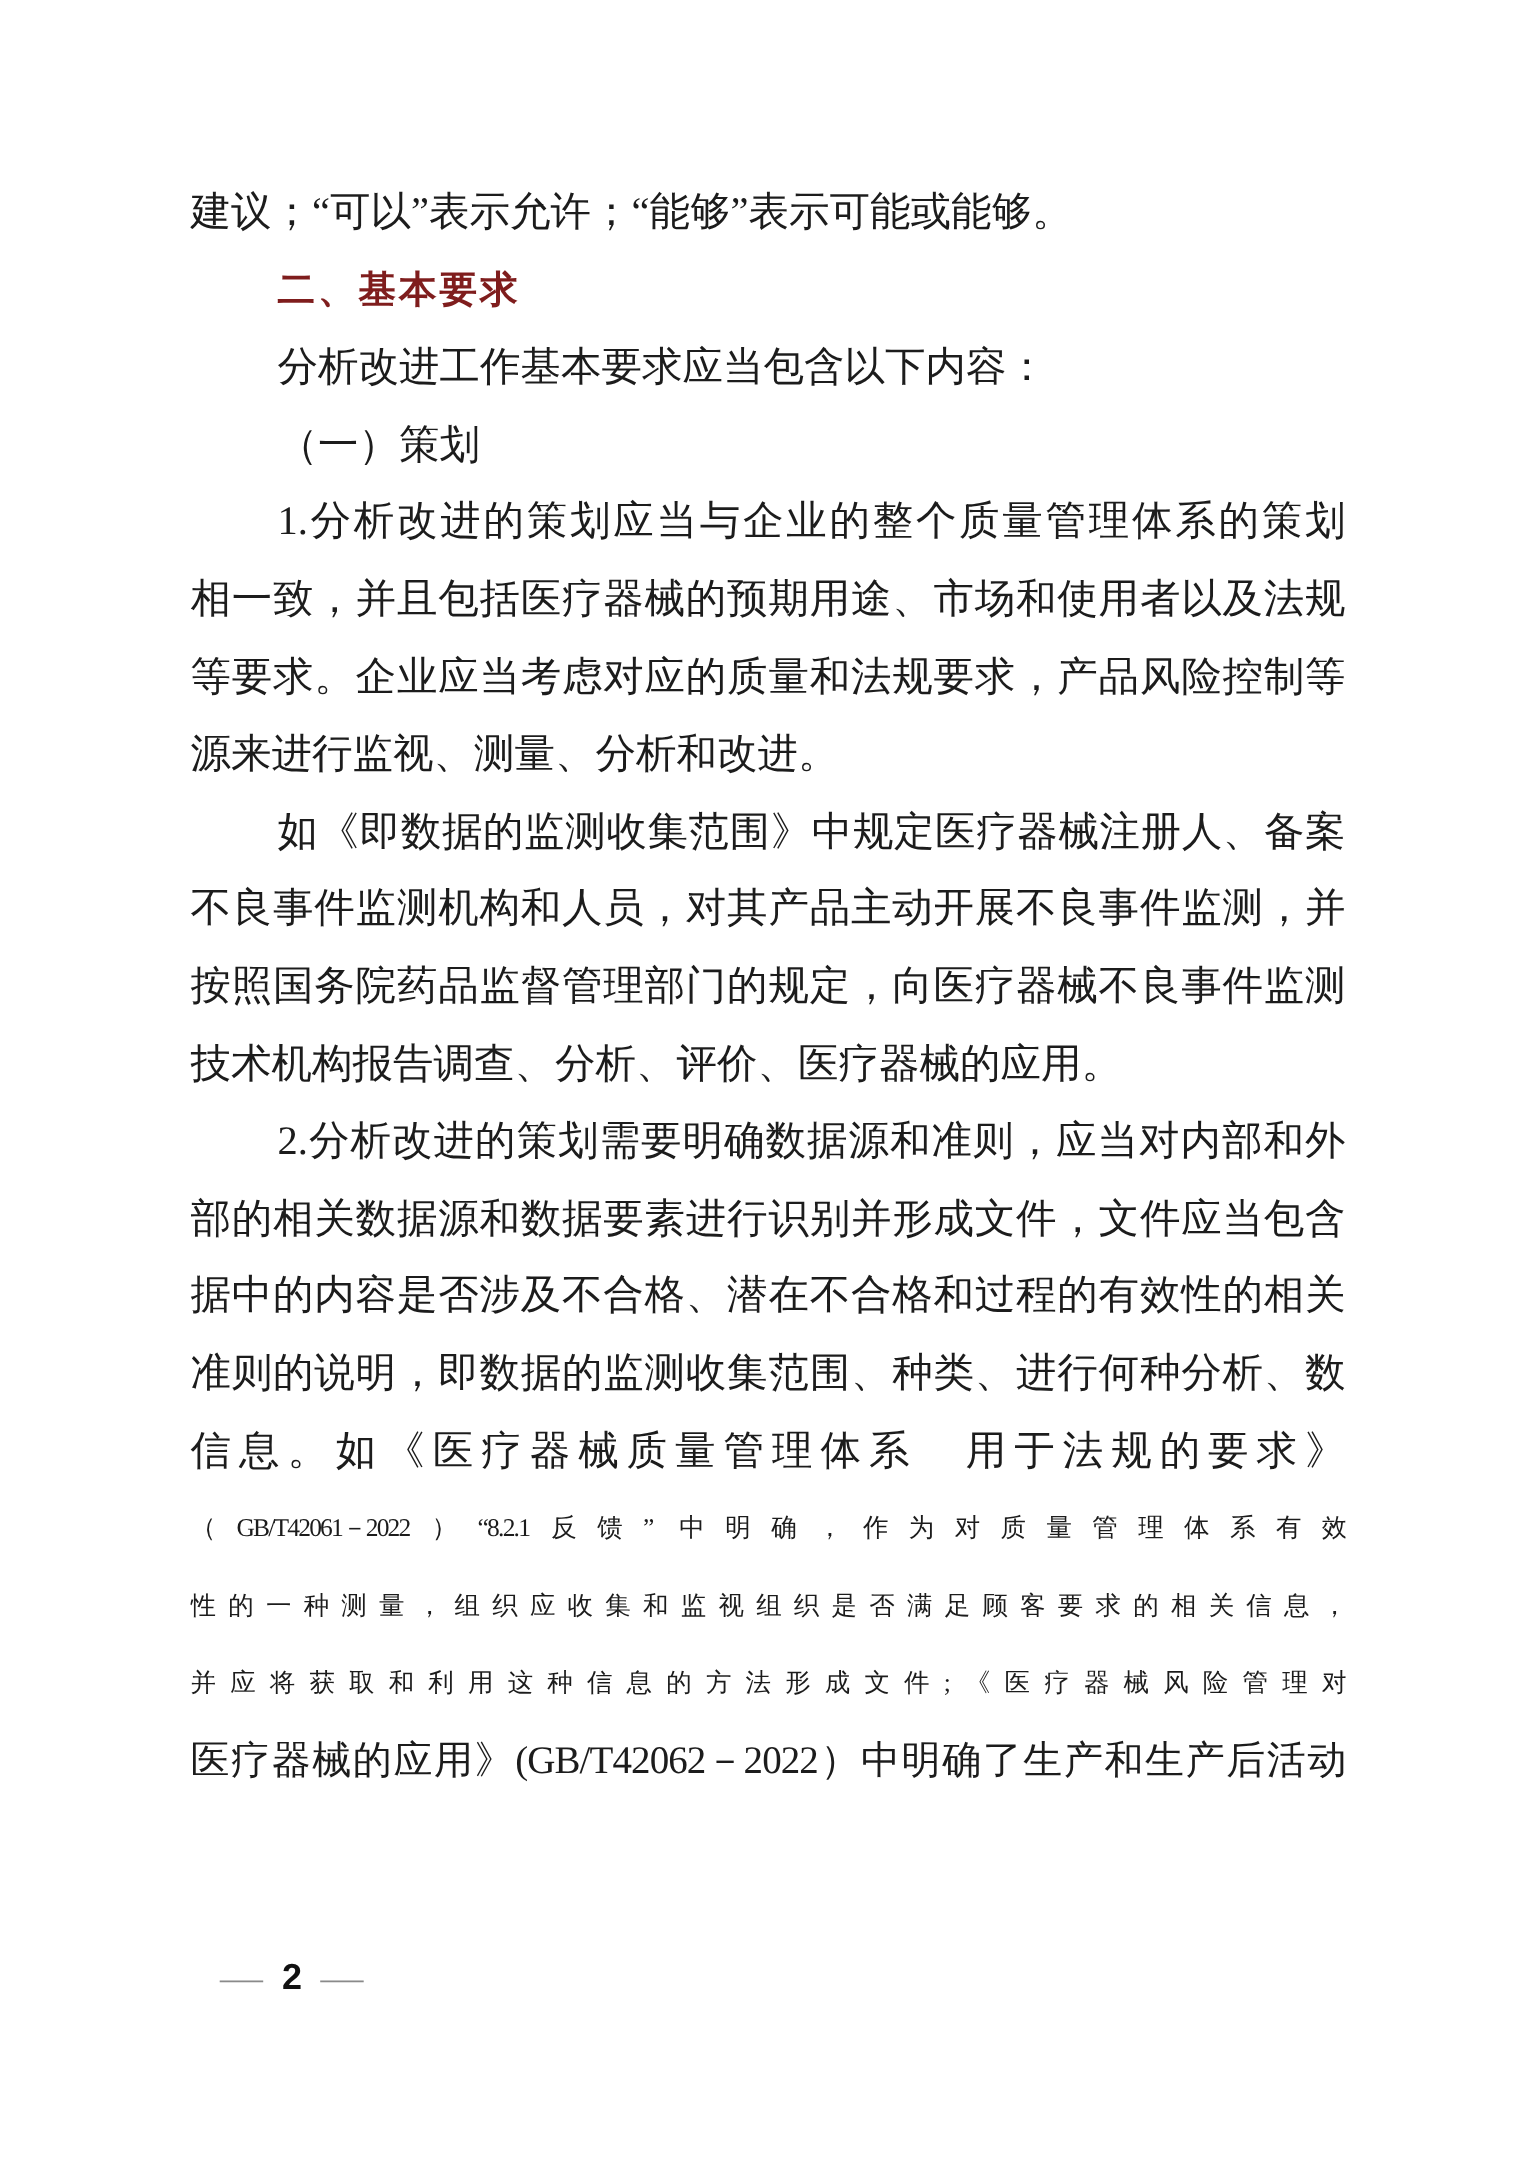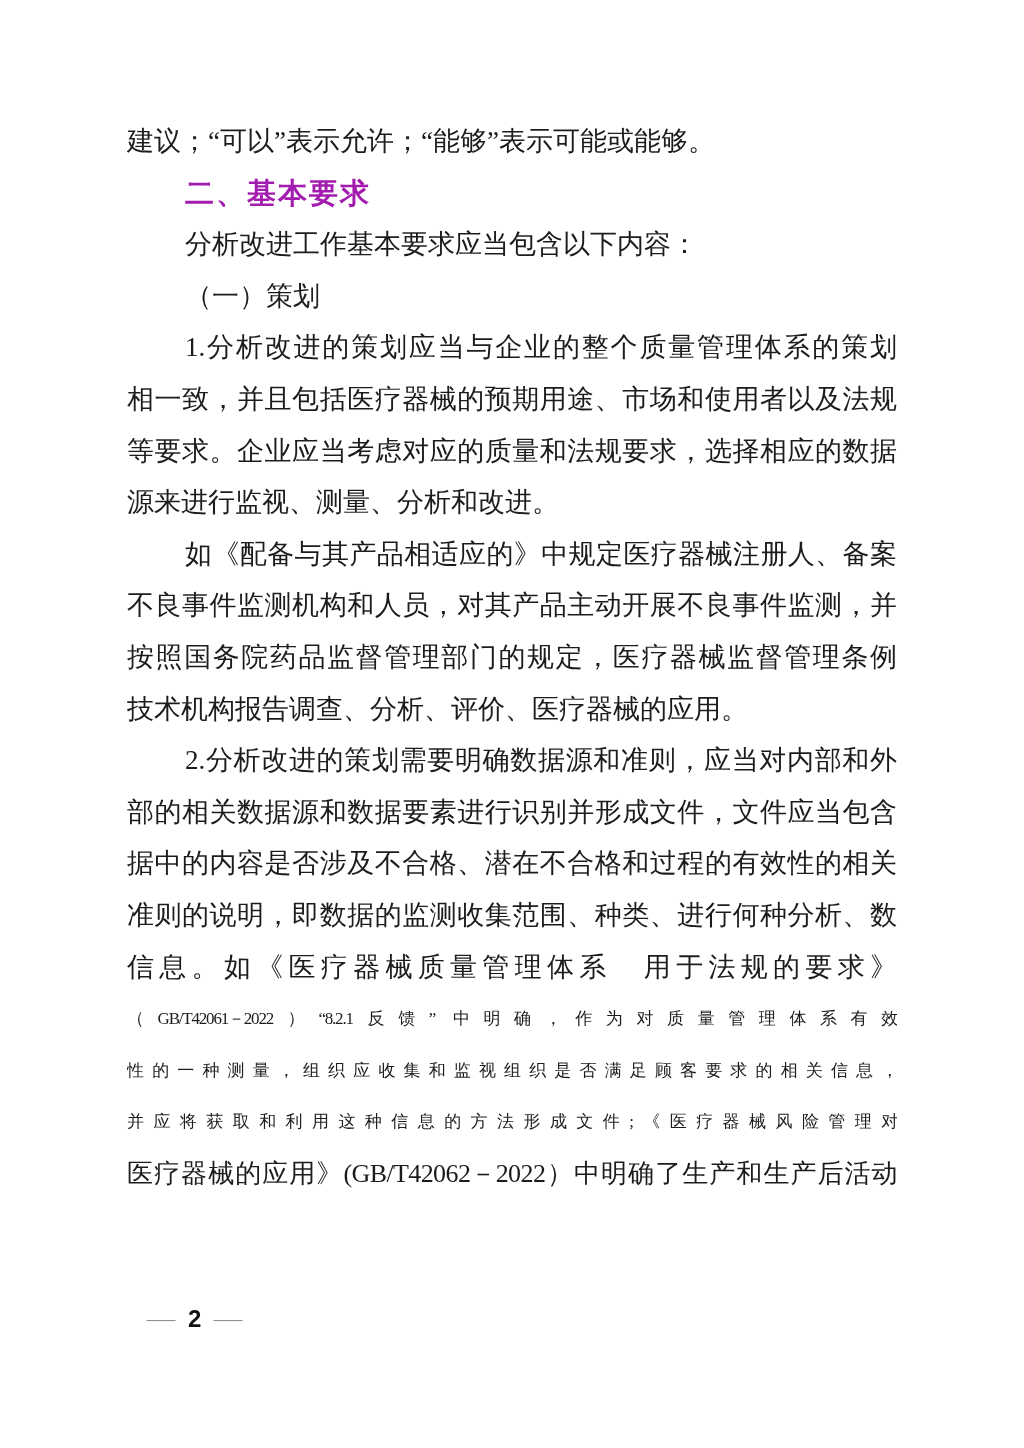--- a/index.html
+++ b/index.html
@@ -35,22 +35,22 @@
   .ln.left {
     text-align: left;
     text-align-last: left;
   }
   .ln.indent {
     text-indent: 58px;
   }
   .ln.heading {
     font-family: "Liberation Sans", "DejaVu Sans", sans-serif;
     font-weight: 700;
-    font-size: 29px;
-    color: #a21caf;
+    font-size: 25px;
+    color: #7f1d1d;
     text-align: left;
     text-align-last: left;
     text-indent: 58px;
     letter-spacing: 2px;
   }
   .ln.tight {
     font-size: 17px;
     letter-spacing: -1.2px;
   }
   .ln.snug {
@@ -81,25 +81,25 @@
 <body>
 
 <div class="page">
   <main class="text-block">
     <div class="ln left">建议；“可以”表示允许；“能够”表示可能或能够。</div>
     <div class="ln heading">二、基本要求</div>
     <div class="ln left indent">分析改进工作基本要求应当包含以下内容：</div>
     <div class="ln left indent">（一）策划</div>
     <div class="ln indent">1.分析改进的策划应当与企业的整个质量管理体系的策划</div>
     <div class="ln">相一致，并且包括医疗器械的预期用途、市场和使用者以及法规</div>
-    <div class="ln">等要求。企业应当考虑对应的质量和法规要求，选择相应的数据</div>
+    <div class="ln">等要求。企业应当考虑对应的质量和法规要求，产品风险控制等</div>
     <div class="ln left">源来进行监视、测量、分析和改进。</div>
-    <div class="ln indent">如《配备与其产品相适应的》中规定医疗器械注册人、备案</div>
+    <div class="ln indent">如《即数据的监测收集范围》中规定医疗器械注册人、备案</div>
     <div class="ln">不良事件监测机构和人员，对其产品主动开展不良事件监测，并</div>
-    <div class="ln">按照国务院药品监督管理部门的规定，医疗器械监督管理条例</div>
+    <div class="ln">按照国务院药品监督管理部门的规定，向医疗器械不良事件监测</div>
     <div class="ln left">技术机构报告调查、分析、评价、医疗器械的应用。</div>
     <div class="ln indent">2.分析改进的策划需要明确数据源和准则，应当对内部和外</div>
     <div class="ln">部的相关数据源和数据要素进行识别并形成文件，文件应当包含</div>
     <div class="ln">据中的内容是否涉及不合格、潜在不合格和过程的有效性的相关</div>
     <div class="ln">准则的说明，即数据的监测收集范围、种类、进行何种分析、数</div>
     <div class="ln">信息。如《医疗器械质量管理体系　用于法规的要求》</div>
     <div class="ln tight">（GB/T42061－2022）“8.2.1反馈” 中明确，作为对质量管理体系有效</div>
     <div class="ln tight">性的一种测量，组织应收集和监视组织是否满足顾客要求的相关信息，</div>
     <div class="ln tight">并应将获取和利用这种信息的方法形成文件;《医疗器械风险管理对</div>
     <div class="ln snug">医疗器械的应用》(GB/T42062－2022）中明确了生产和生产后活动</div>

